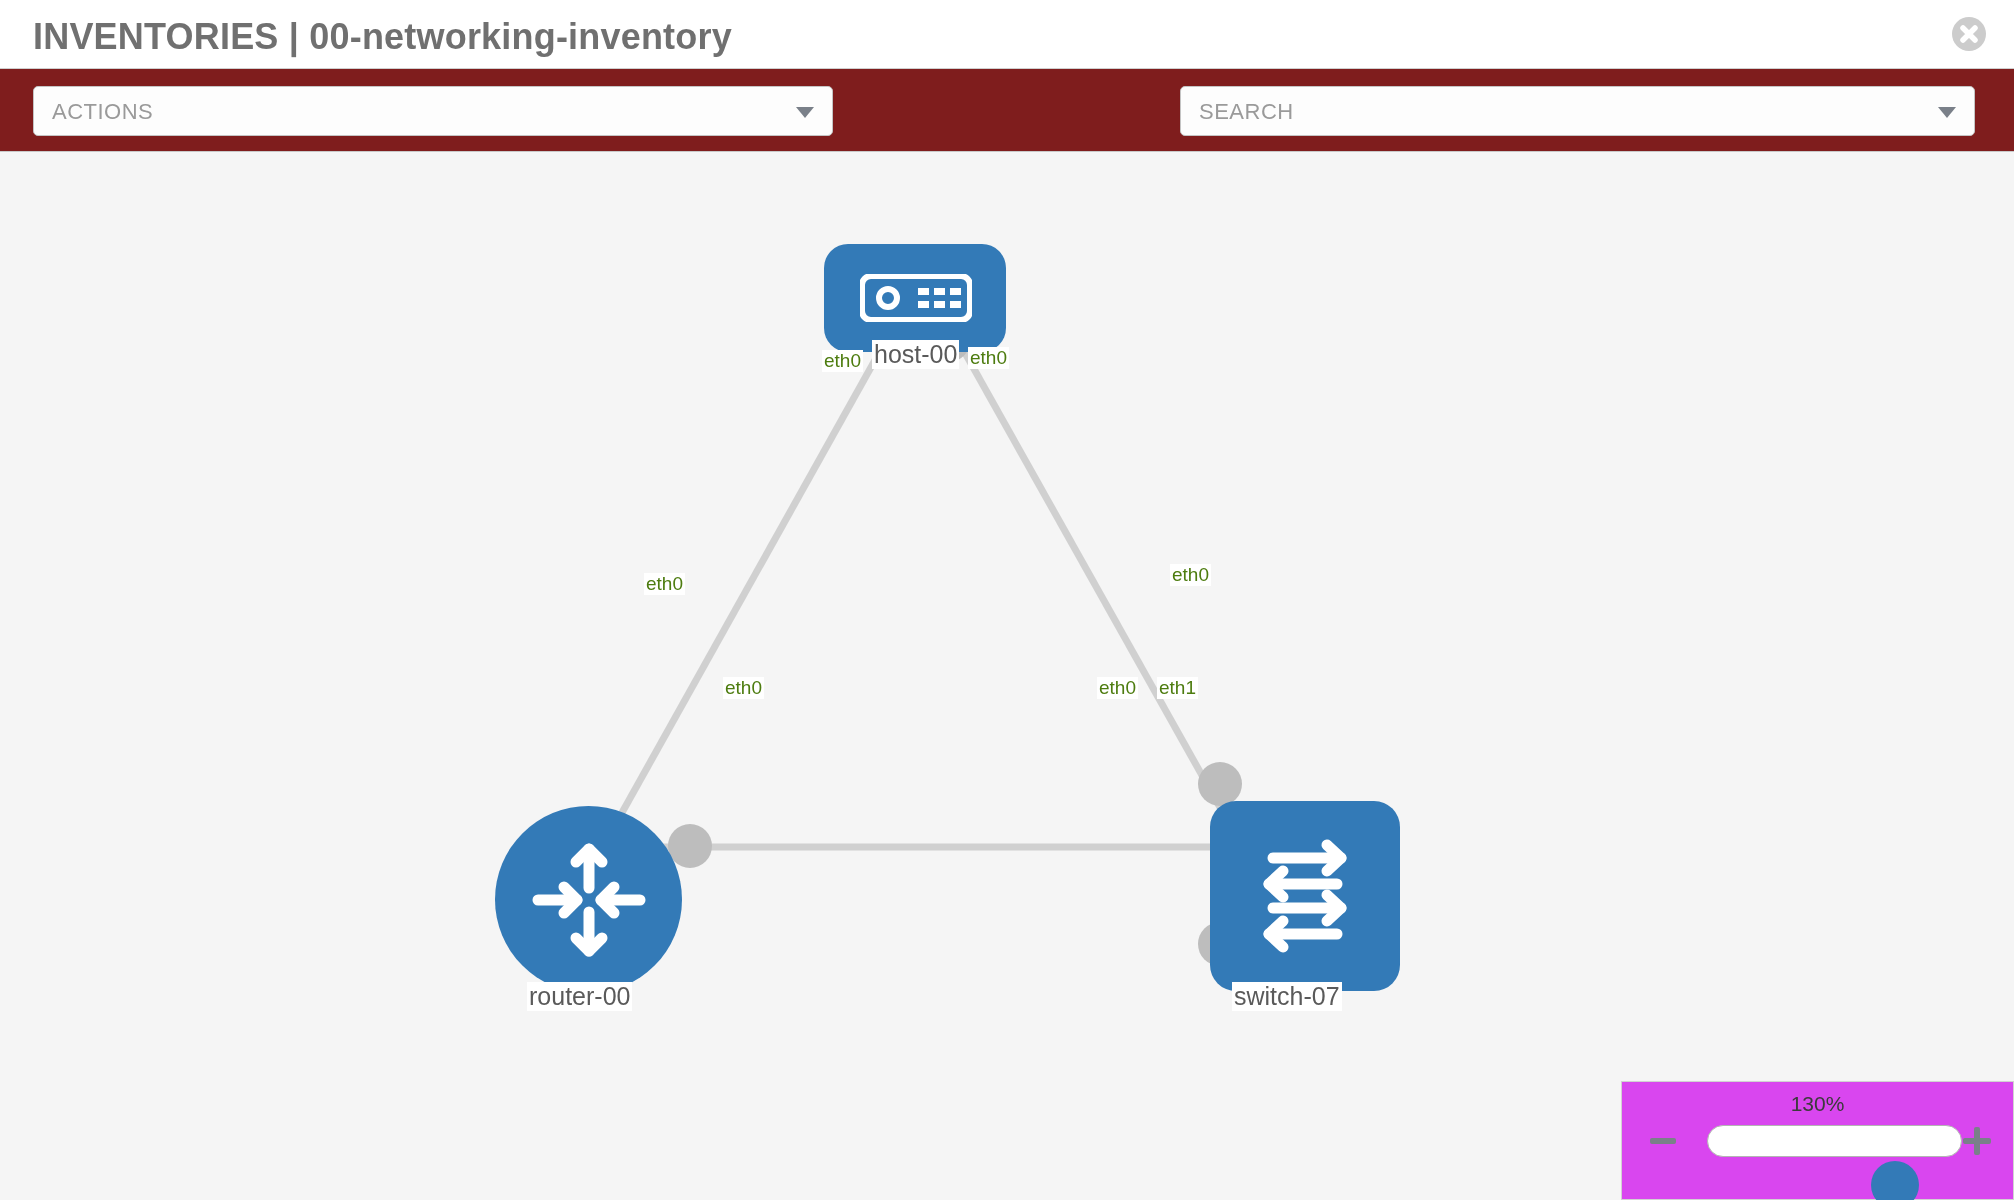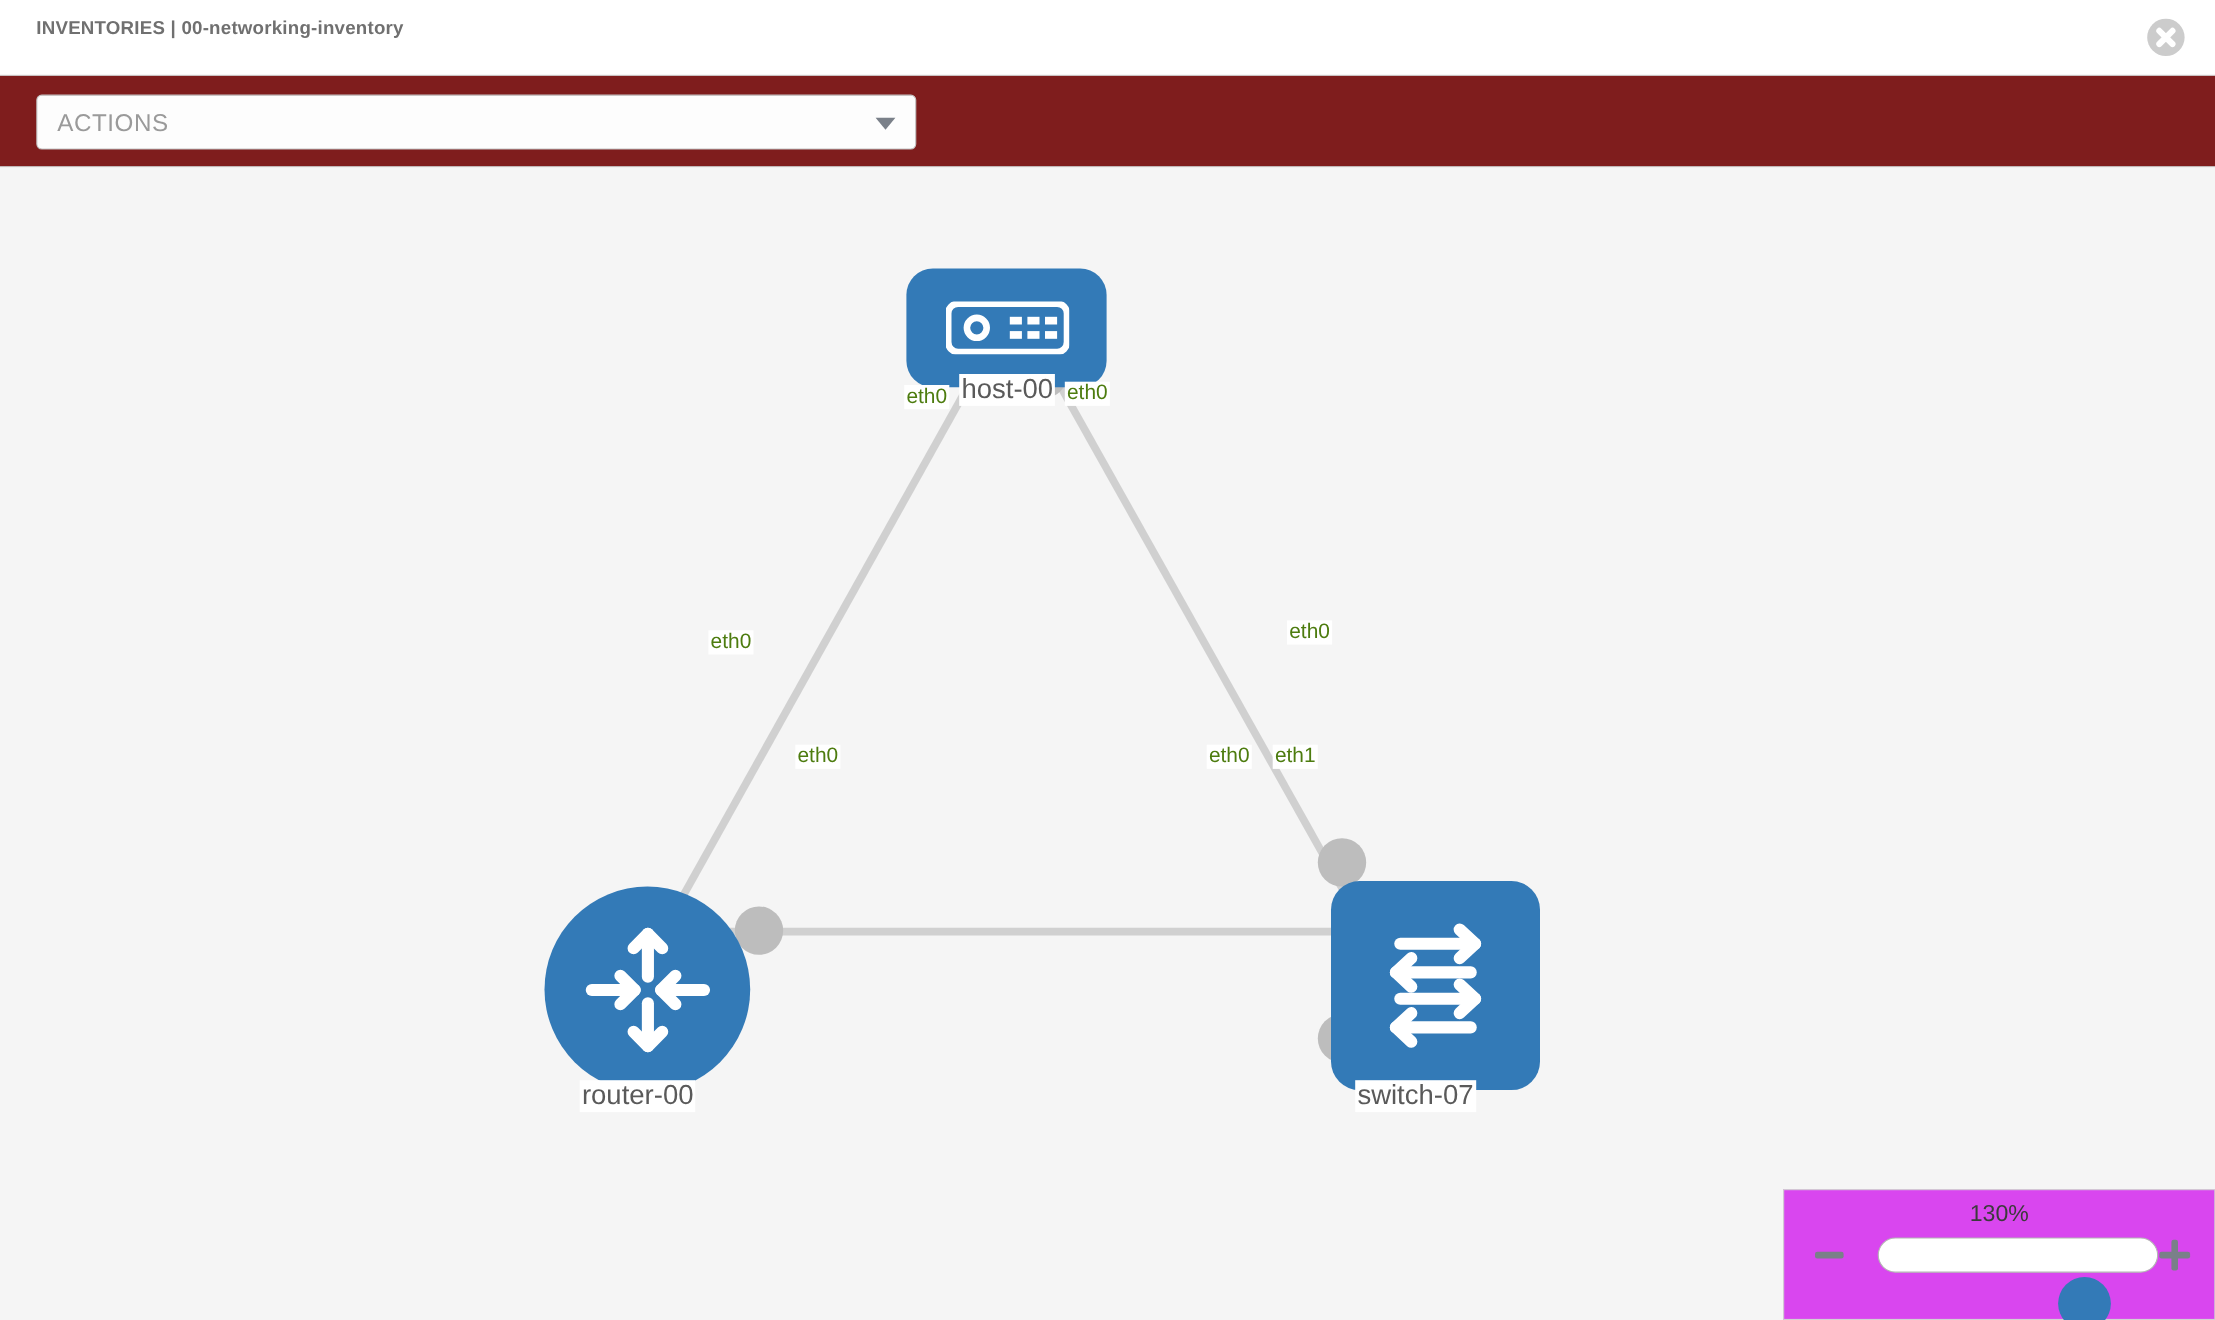--- a/index.html
+++ b/index.html
@@ -12,21 +12,21 @@
   }
   #app { position: relative; width: 2014px; height: 1200px; background:#ffffff; }
 
   
   .header {
     position: absolute; top: 0; left: 0; width: 2014px; height: 69px;
     background: #ffffff; border-bottom: 1px solid #cfcfcf;
   }
   .header-title {
     position: absolute; left: 33px; top: 16px;
-    font-size: 17px; font-weight: bold; color: #707070;
+    font-size: 36px; font-weight: bold; color: #707070;
     letter-spacing: 0.2px; white-space: nowrap;
   }
   .close-btn {
     position: absolute; right: 28px; top: 17px;
     width: 34px; height: 34px; border-radius: 50%;
     background: #cccccc; cursor: pointer;
   }
   .close-btn svg { display:block; }
 
   
@@ -165,20 +165,24 @@
     <div class="tool-icon tool-key">
       <svg width="40" height="40" viewBox="0 0 40 40" aria-hidden="true">
         <g transform="rotate(28 18 18)">
           <circle cx="12" cy="16" r="8.2" fill="none" stroke="#7a8089" stroke-width="4.6"></circle>
           <rect x="18" y="13.7" width="18" height="4.8" fill="#7a8089"></rect>
           <rect x="29" y="18.0" width="4.4" height="6.0" fill="#7a8089"></rect>
         </g>
       </svg>
     </div>
 
+    <div class="search-box">
+      <span class="search-label">SEARCH</span>
+      <span class="caret"></span>
+    </div>
   </div>
 
   <div class="canvas">
 
     <svg class="topology" width="2014" height="1048" aria-hidden="true">
       <g stroke="#d0d0d0" stroke-width="7" fill="none">
         <line x1="884" y1="192" x2="600" y2="700"></line>
         <line x1="960" y1="192" x2="1245" y2="700"></line>
         <line x1="660" y1="695" x2="1222" y2="695"></line>
       </g>

